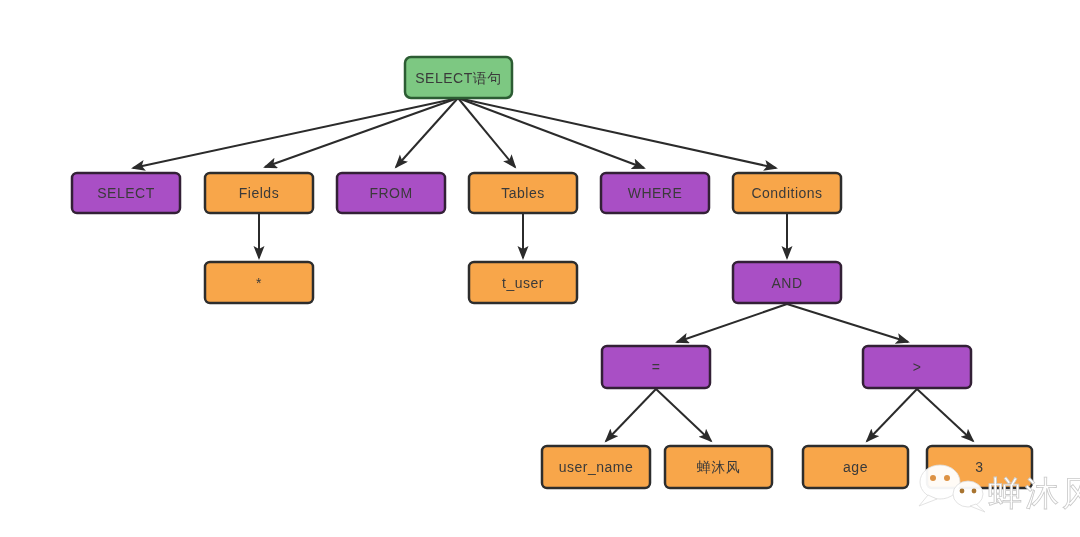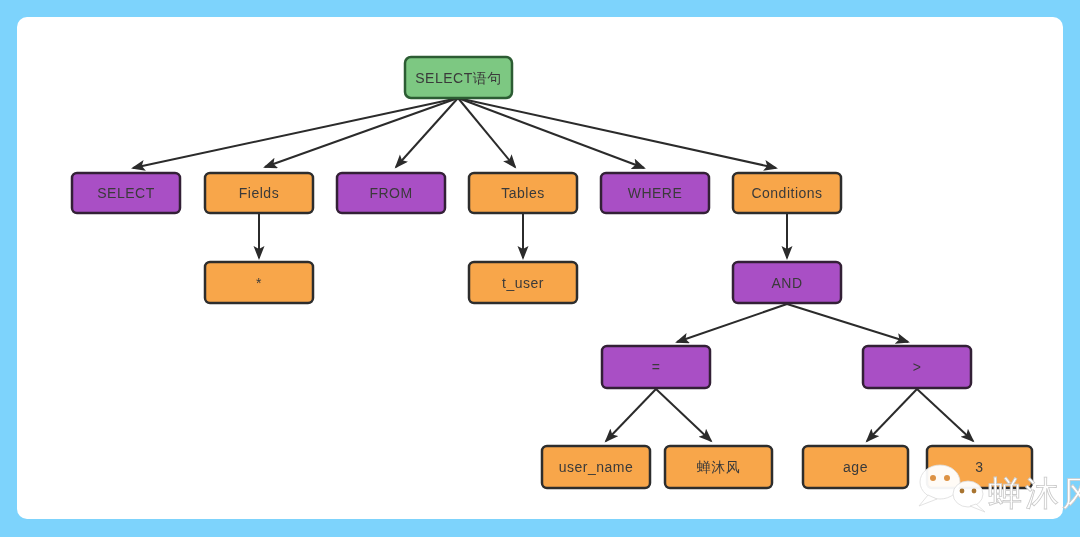--- a/index.html
+++ b/index.html
@@ -8,21 +8,21 @@
     background: #000000;
     width: 1080px;
     height: 537px;
     overflow: hidden;
     font-family: "Liberation Sans", sans-serif;
   }
   .stage {
     position: relative;
     width: 1080px;
     height: 537px;
-    background: #7dd3fc;
+    background: #ffffff;
   }
   .canvas {
     position: absolute;
     left: 17px;
     top: 17px;
     width: 1046px;
     height: 502px;
     background: #ffffff;
     border-radius: 10px;
   }

